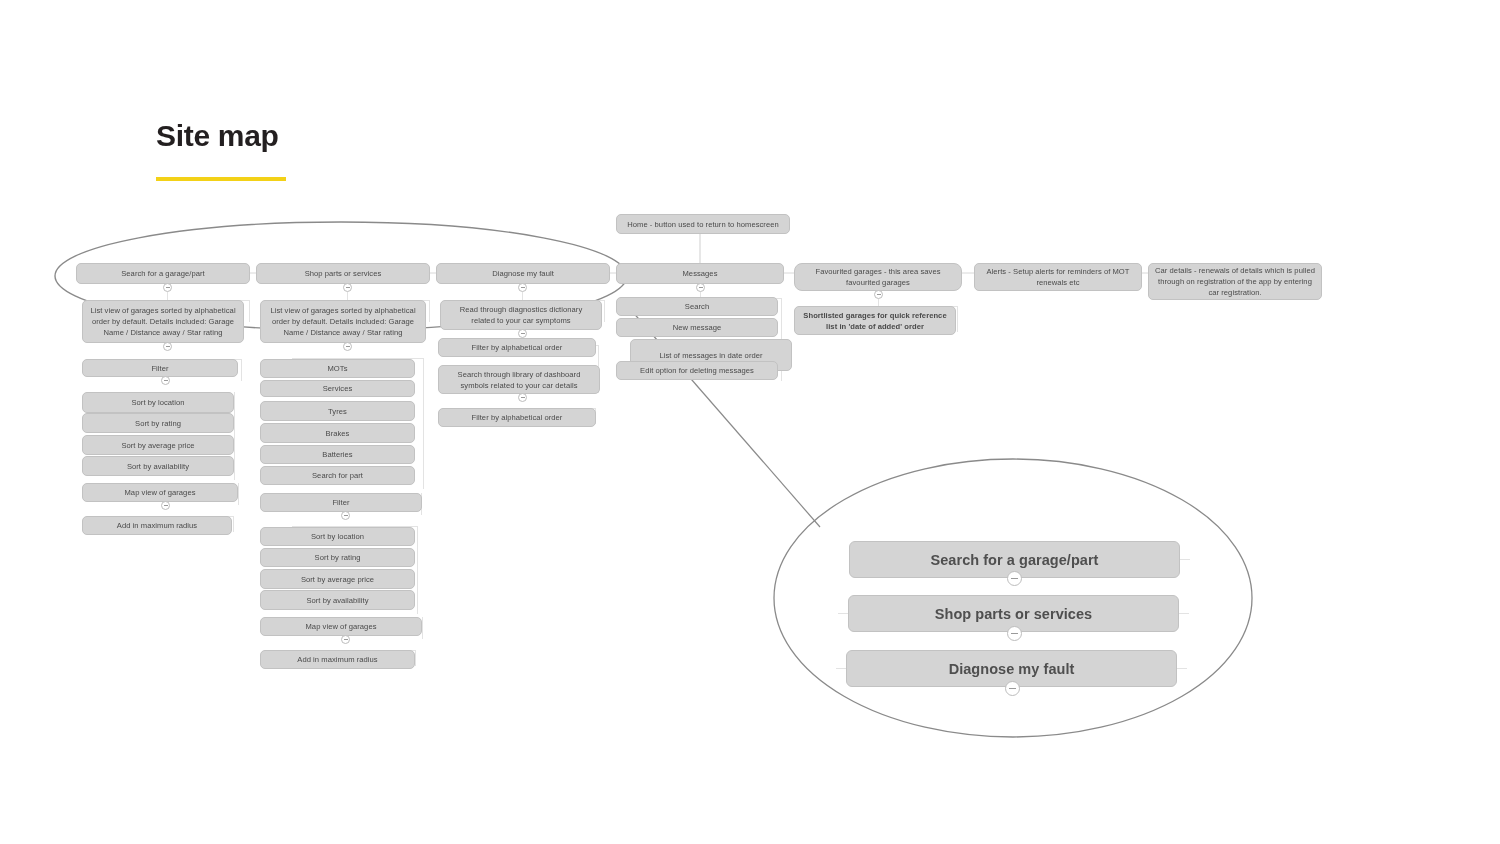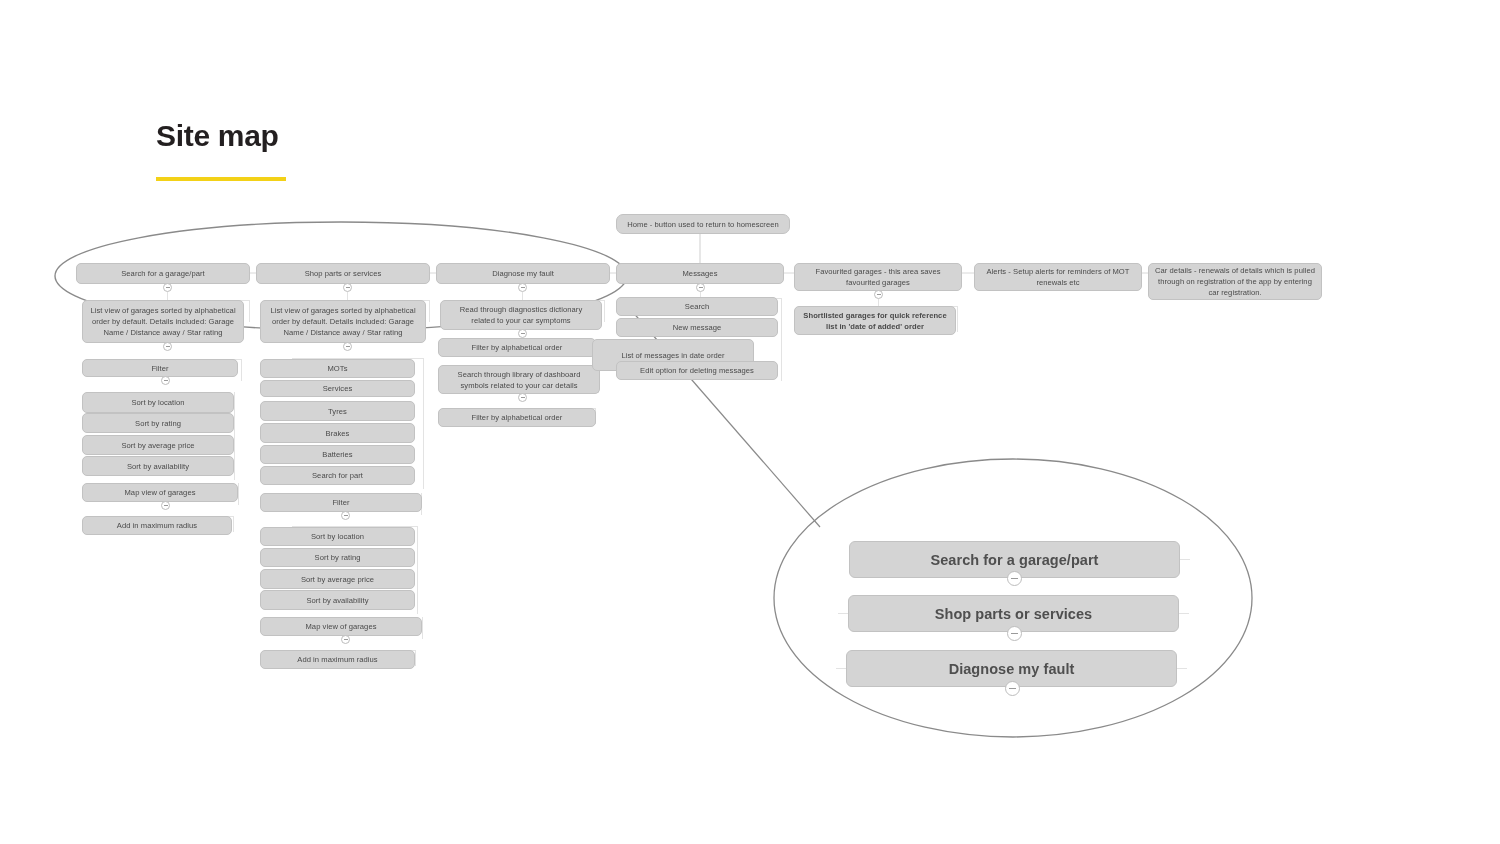--- a/index.html
+++ b/index.html
@@ -133,35 +133,35 @@
   <line x1="962" y1="273" x2="974" y2="273" stroke="#d8d8d8" stroke-width="1"></line>
   <line x1="1140" y1="273" x2="1152" y2="273" stroke="#d8d8d8" stroke-width="1"></line>
 
   <ellipse cx="341" cy="276" rx="286" ry="54" fill="none" stroke="#8a8a8a" stroke-width="1.4"></ellipse>
 
   <line x1="624" y1="302" x2="820" y2="527" stroke="#8a8a8a" stroke-width="1.2"></line>
 
   <ellipse cx="1013" cy="598" rx="239" ry="139" fill="none" stroke="#8a8a8a" stroke-width="1.3"></ellipse>
 </svg>
 
-<div class="node" style="left:616px; top:214px; width:174px; height:20px;border-radius:7px;">Home - button used to return to homescreen</div>
+<div class="node" style="left:616px; top:214px; width:174px; height:20px;">Home - button used to return to homescreen</div>
 
 <div class="node" style="left:76px; top:263px; width:174px; height:21px;">Search for a garage/part</div>
 <div class="handle" style="left:163px; top:283px;"></div>
 
 <div class="node" style="left:256px; top:263px; width:174px; height:21px;">Shop parts or services</div>
 <div class="handle" style="left:343px; top:283px;"></div>
 
 <div class="node" style="left:436px; top:263px; width:174px; height:21px;">Diagnose my fault</div>
 <div class="handle" style="left:518px; top:283px;"></div>
 
 <div class="node" style="left:616px; top:263px; width:168px; height:21px;">Messages</div>
 <div class="handle" style="left:696px; top:283px;"></div>
 
-<div class="node" style="left:794px; top:263px; width:168px; height:28px;">Favourited garages - this area saves favourited garages</div>
+<div class="node" style="left:794px; top:263px; width:168px; height:28px;border-radius:8px;">Favourited garages - this area saves favourited garages</div>
 <div class="handle" style="left:874px; top:290px;"></div>
 
 <div class="node" style="left:974px; top:263px; width:168px; height:28px;">Alerts - Setup alerts for reminders of MOT renewals etc</div>
 
 <div class="node" style="left:1148px; top:263px; width:174px; height:37px;">Car details - renewals of details which is pulled through on registration of the app by entering car registration.</div>
 
 <div class="conn v" style="left:167px; top:292px; height:8px;"></div>
 <div class="conn h" style="left:112px; top:300px; width:138px;"></div>
 <div class="conn v" style="left:249px; top:300px; height:22px;"></div>
 
@@ -250,21 +250,21 @@
 <div class="conn h" style="left:470px; top:408px; width:125px;"></div>
 
 <div class="node" style="left:438px; top:408px; width:158px; height:19px;">Filter by alphabetical order</div>
 
 <div class="conn v" style="left:700px; top:292px; height:6px;"></div>
 <div class="conn h" style="left:648px; top:298px; width:134px;"></div>
 <div class="conn v" style="left:781px; top:298px; height:83px;"></div>
 
 <div class="node" style="left:616px; top:297px; width:162px; height:19px;">Search</div>
 <div class="node" style="left:616px; top:318px; width:162px; height:19px;">New message</div>
-<div class="node" style="left:592px; top:339px; width:162px; height:32px;">List of messages in date order</div>
+<div class="node" style="left:630px; top:339px; width:162px; height:32px;">List of messages in date order</div>
 <div class="node" style="left:616px; top:361px; width:162px; height:19px;">Edit option for deleting messages</div>
 
 <div class="conn v" style="left:878px; top:299px; height:7px;"></div>
 <div class="conn h" style="left:828px; top:306px; width:130px;"></div>
 <div class="conn v" style="left:957px; top:306px; height:26px;"></div>
 
 <div class="node" style="left:794px; top:306px; width:162px; height:29px;font-weight:bold;">Shortlisted garages for quick reference list in 'date of added' order</div>
 
 <div class="node big" style="left:849px; top:541px; width:331px; height:37px;">Search for a garage/part</div>
 <div class="handle big" style="left:1007px; top:571px;"></div>

